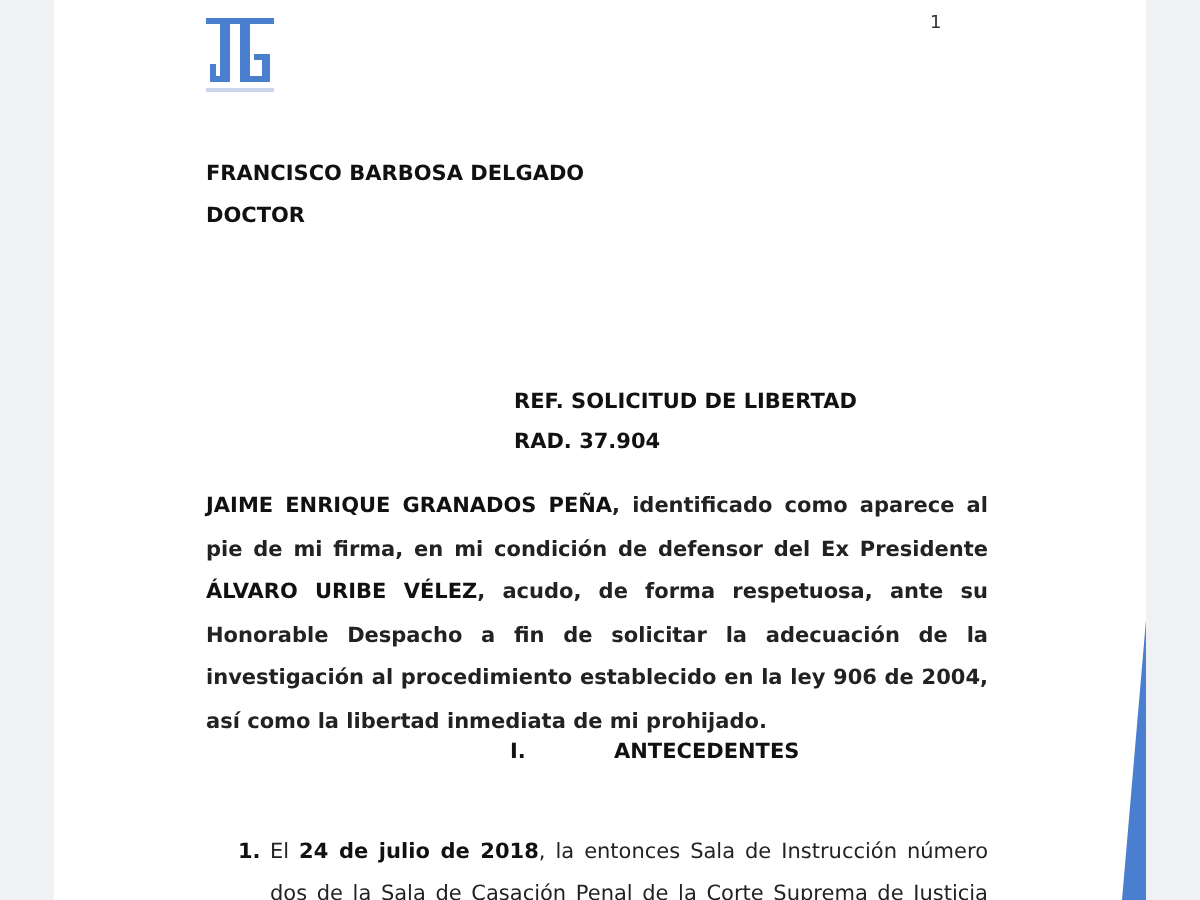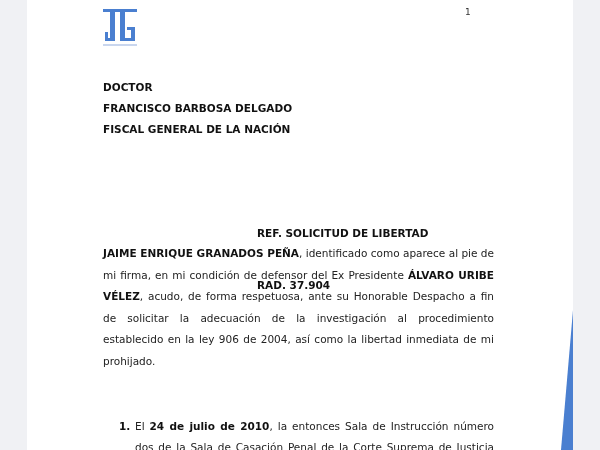--- a/index.html
+++ b/index.html
@@ -73,31 +73,31 @@
       position: absolute;
       left: 230px;
       top: 191px;
     }
     .ref div {
       font-weight: bold;
       font-size: 10.5px;
       color: #111;
       height: 20px;
       line-height: 20px;
-      margin-top: 32px;
     }
     .paragraph {
       position: absolute;
       left: 76px;
       top: 243px;
       width: 391px;
       font-size: 10.5px;
       line-height: 21.5px;
       color: #222;
       text-align: justify;
+      font-weight: bold;
     }
     .paragraph b { color: #111; }
     .section-heading {
       position: absolute;
       left: 228px;
       top: 370px;
       font-size: 10.5px;
       font-weight: bold;
       color: #111;
     }
@@ -146,33 +146,35 @@
       <rect x="17" y="4" width="5" height="29" fill="#4a7fd0"></rect>
       <rect x="17" y="30" width="15" height="3" fill="#4a7fd0"></rect>
       <rect x="28" y="19" width="4" height="14" fill="#4a7fd0"></rect>
       <rect x="24" y="19" width="8" height="3" fill="#4a7fd0"></rect>
 
       <rect x="0" y="36" width="34" height="2" fill="#c9d6ee"></rect>
     </svg>
 
 
     <div class="addressee">
+      <div>FRANCISCO BARBOSA DELGADO</div>
       <div>DOCTOR</div>
-      <div>FRANCISCO BARBOSA DELGADO</div>
-      <div>FISCAL GENERAL DE LA NACIÓN</div>
     </div>
 
     <div class="ref">
       <div>REF. SOLICITUD DE LIBERTAD</div>
       <div>RAD. 37.904</div>
     </div>
 
     <div class="paragraph"><b>JAIME ENRIQUE GRANADOS PEÑA</b><span>, identificado como aparece al pie de mi firma, en mi condición de defensor del Ex Presidente </span><b>ÁLVARO URIBE VÉLEZ</b><span>, acudo, de forma respetuosa, ante su Honorable Despacho a fin de solicitar la adecuación de la investigación al procedimiento establecido en la ley 906 de 2004, así como la libertad inmediata de mi prohijado.</span></div>
 
+    <div class="section-heading">
+      <span class="num">I.</span><span>ANTECEDENTES</span>
+    </div>
 
     <div class="list-item">
       <span class="marker">1.</span>
-      <div class="body"><span>El </span><b>24 de julio de 2010</b><span>, la entonces Sala de Instrucción número dos de la Sala de Casación Penal de la Corte Suprema de Justicia dispuso la</span></div>
+      <div class="body"><span>El </span><b>24 de julio de 2018</b><span>, la entonces Sala de Instrucción número dos de la Sala de Casación Penal de la Corte Suprema de Justicia dispuso la</span></div>
     </div>
 
     <div class="accent-wedge"></div>
   </div>
 </div>
 
 </body></html>

